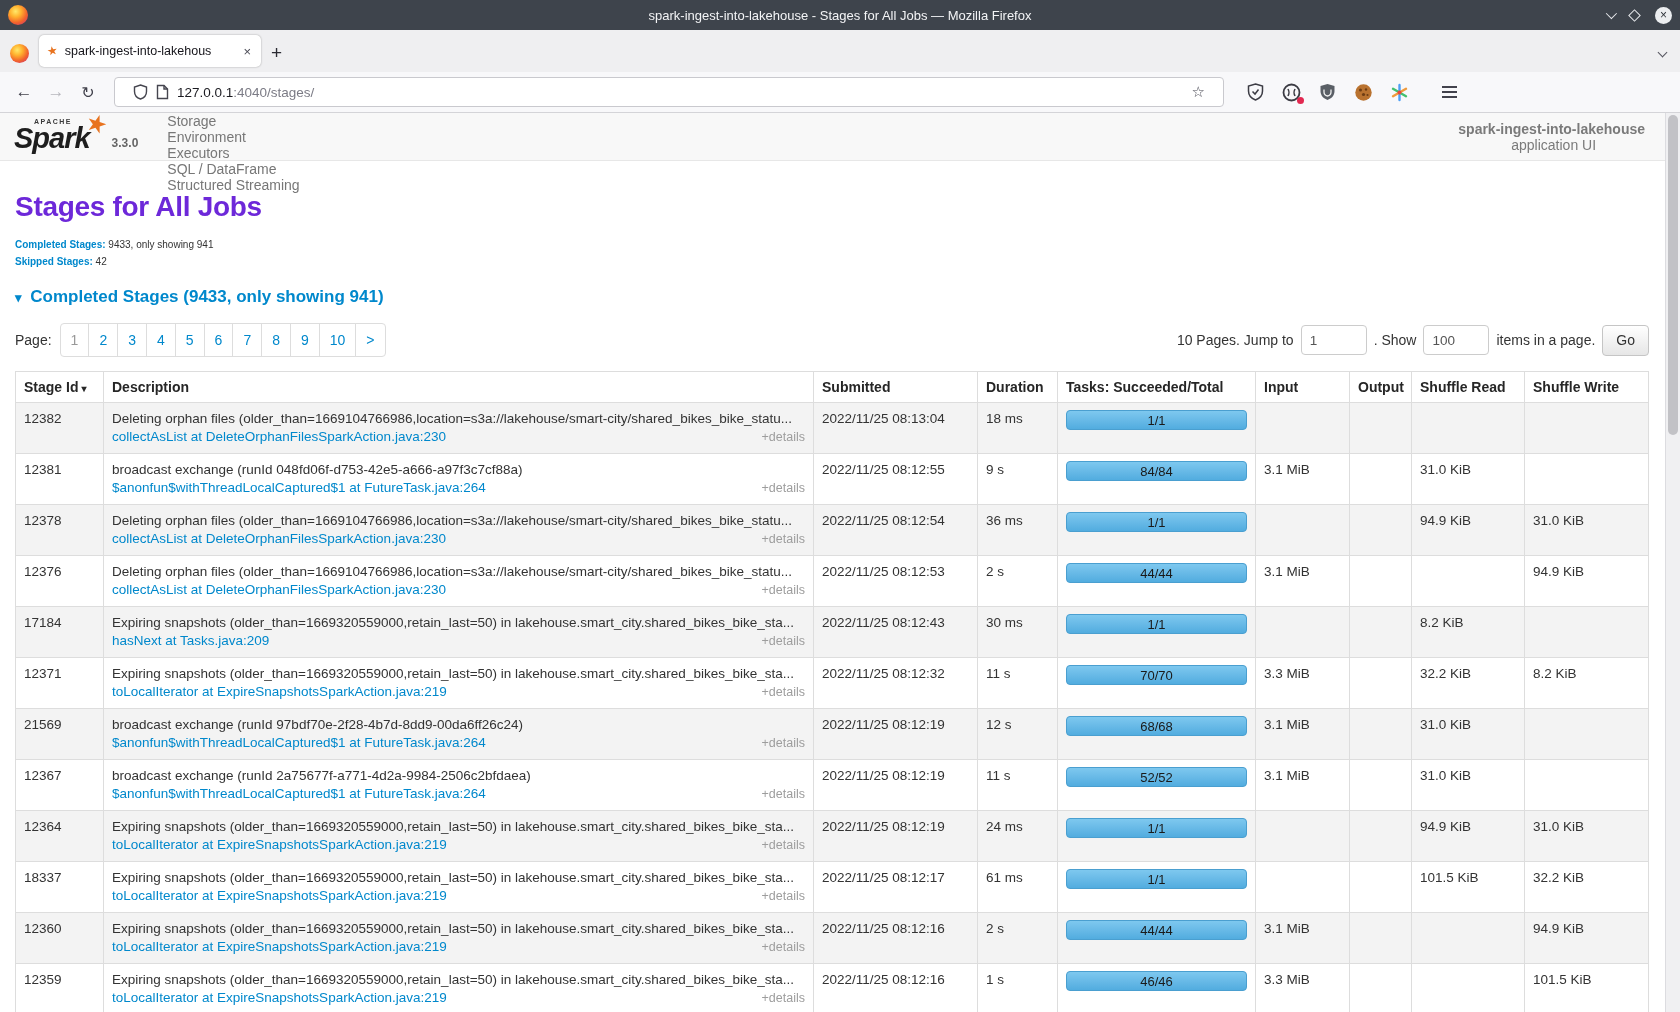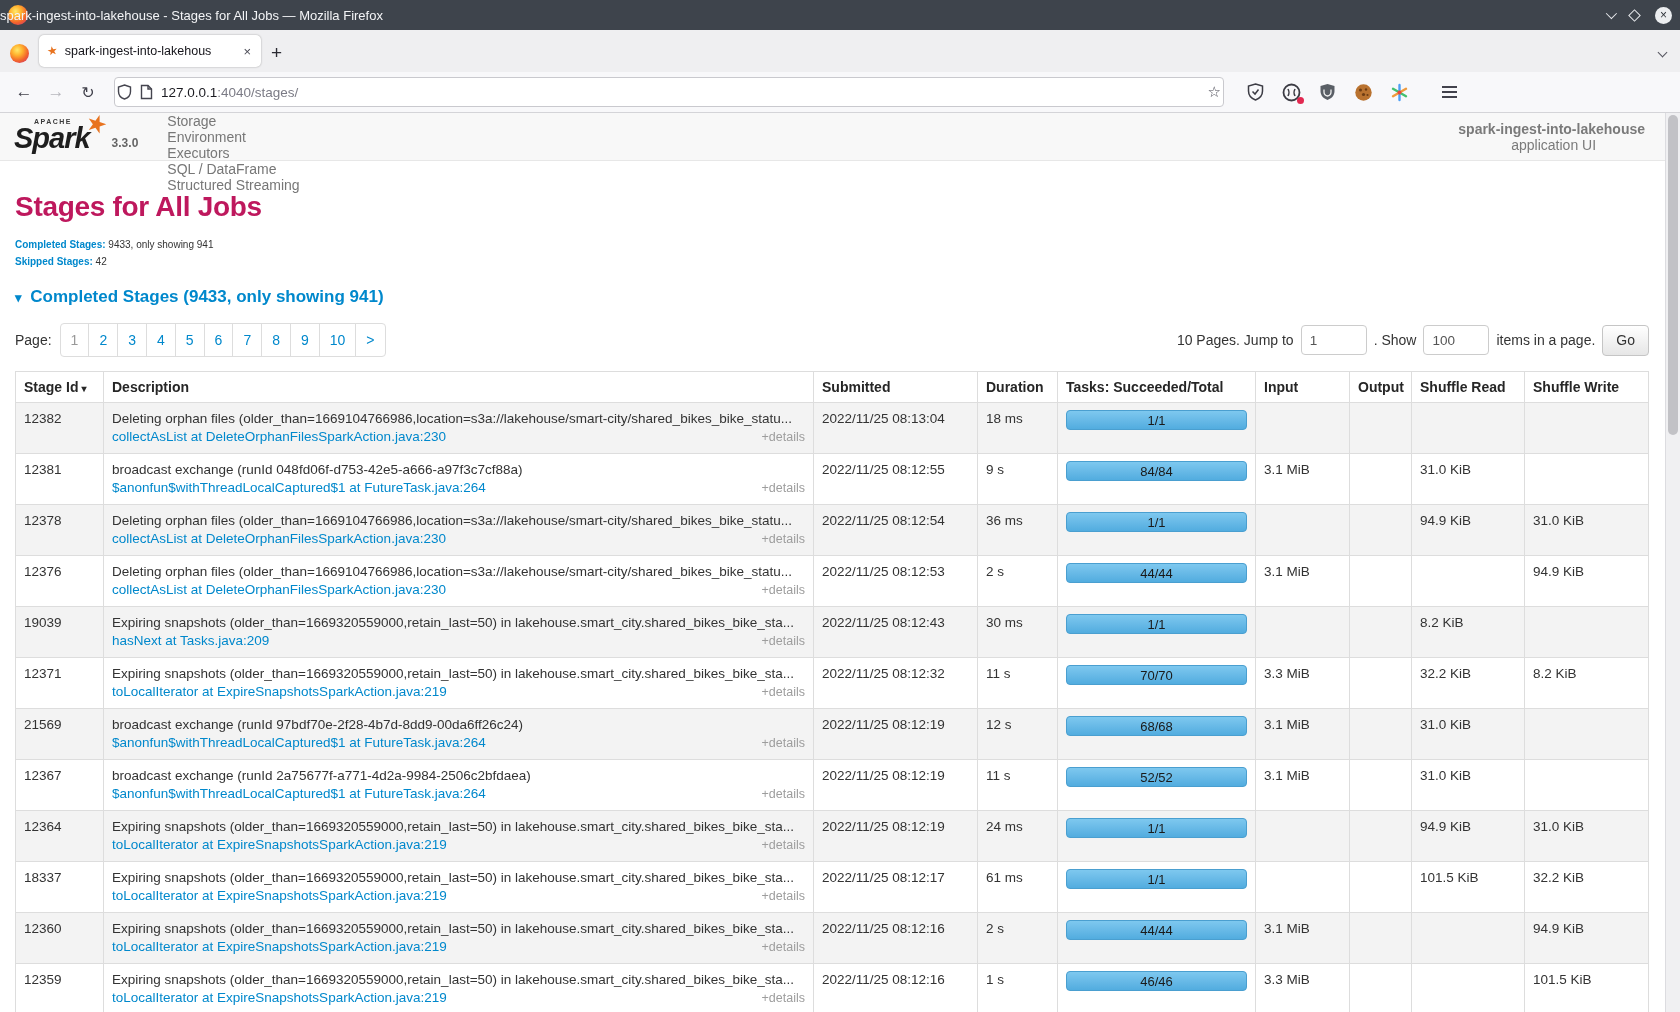--- a/index.html
+++ b/index.html
@@ -2,42 +2,42 @@
 <html><head>
 <meta charset="utf-8">
 <style>
   * { margin:0; padding:0; box-sizing:border-box; }
   html,body { width:1680px; height:1012px; overflow:hidden; font-family:"Liberation Sans", sans-serif; background:#ffffff; }
 
   
   .titlebar { height:30px; background:#3e444c; display:flex; align-items:center; position:relative; padding:0 8px; }
   .titlebar .fx-logo { width:20px; height:20px; border-radius:50%;
      background: radial-gradient(circle at 38% 32%, #ffe96b 0%, #ffb22e 30%, #f2622c 62%, #c32a86 100%); }
-  .titlebar .win-title { position:absolute; left:0; right:0; text-align:left; color:#f3f4f6; font-size:13px; }
+  .titlebar .win-title { position:absolute; left:0; right:0; text-align:center; color:#f3f4f6; font-size:13px; }
   .win-controls { margin-left:auto; display:flex; align-items:center; gap:16px; z-index:2; }
   .chev { display:inline-block; width:8px; height:8px; border-right:1.6px solid #e7e9ec; border-bottom:1.6px solid #e7e9ec; transform:rotate(45deg) translateY(-2px); }
   .wc-diamond { display:inline-block; width:9px; height:9px; border:1.6px solid #e7e9ec; transform:rotate(45deg); }
   .wc-close { width:17px; height:17px; border-radius:50%; background:#eceef0; color:#30353b; font-size:12px; display:flex; align-items:center; justify-content:center; line-height:1; }
 
   .tabbar { height:42px; background:#efeff1; display:flex; align-items:flex-end; position:relative; padding:0 8px; }
   .tabbar-fx-icon { width:19px; height:19px; border-radius:50%; margin:0 10px 9px 2px;
      background: radial-gradient(circle at 38% 32%, #ffe96b 0%, #ffb22e 30%, #f2622c 62%, #c32a86 100%); }
   .tab { width:222px; height:32px; margin-bottom:5px; background:#ffffff; border-radius:5px; box-shadow:0 0 2px rgba(0,0,0,.35); display:flex; align-items:center; padding:0 8px; gap:7px; }
   .tab-favicon { color:#e8731f; font-size:12px; line-height:1; transform:rotate(-10deg); }
   .tab-label { font-size:12.5px; color:#15141a; white-space:nowrap; overflow:hidden; flex:1; }
   .tab-close { color:#4a4a55; font-size:13px; line-height:1; padding:2px; }
   .newtab-btn { font-size:19px; color:#2b2b33; margin:0 0 10px 10px; line-height:1; font-weight:300; }
   .tab-overflow { position:absolute; right:14px; bottom:12px; }
   .chev-dark { display:inline-block; width:7px; height:7px; border-right:1.7px solid #55555f; border-bottom:1.7px solid #55555f; transform:rotate(45deg); }
 
   .toolbar { height:41px; background:#f8f8fa; border-bottom:1px solid #d4d4d8; display:flex; align-items:center; padding:0 10px; gap:4px; }
   .nav-arrow { font-size:17px; color:#42424c; width:28px; text-align:center; }
   .nav-arrow.disabled { color:#b6b6bc; }
   .reload { font-size:16px; color:#42424c; width:28px; text-align:center; }
-  .urlbar { width:1110px; height:30px; margin-left:8px; background:#ffffff; border:1px solid #c9c9ce; border-radius:4px; display:flex; align-items:center; padding:0 2px; gap:8px; }
+  .urlbar { width:1110px; height:30px; margin-left:8px; background:#ffffff; border:1px solid #c9c9ce; border-radius:4px; display:flex; align-items:center; padding:0 18px; gap:8px; }
   .urlbar svg { flex:none; }
   .url-text { font-size:13.5px; color:#1b1b21; flex:1; }
   .url-text .url-dim { color:#7b7b85; }
   .url-star { font-size:15px; color:#4a4a55; }
   .ext-icons { display:flex; align-items:center; gap:17px; margin-left:18px; }
   .ext { position:relative; width:19px; height:19px; display:flex; align-items:center; justify-content:center; }
   .badge-dot { position:absolute; right:-3px; bottom:-2px; width:7px; height:7px; background:#e22850; border-radius:50%; }
   .hamburger { margin-left:16px; display:flex; flex-direction:column; gap:3px; }
   .hamburger i { display:block; width:15px; height:1.8px; background:#42424c; }
 
@@ -54,21 +54,21 @@
   .logo-word { font-size:29px; font-weight:bold; letter-spacing:-1px; color:#1e1e1e; line-height:0.95; font-style:italic; }
   .logo-star { position:absolute; top:-6px; right:-4px; color:#e8731f; font-size:24px; transform:rotate(18deg); line-height:1; }
   .logo-version { font-size:12px; color:#666; font-weight:bold; padding-bottom:3px; }
   .nav-items { display:flex; align-items:stretch;flex-direction:column; }
   .nav-item { display:flex; align-items:center; padding:0 15px; font-size:14px; color:#777; cursor:pointer; }
   .nav-item.active { background:#e4e4e4; color:#555;font-style:italic; }
   .app-label { margin-left:auto; display:flex; align-items:center; padding-right:16px; font-size:14px; color:#7a7a7a;flex-direction:column; }
   .app-label b { font-weight:bold; margin-right:4px; }
 
   .content { padding:0 16px 0 15px; }
-  .page-title { font-size:28px; font-weight:bold; color:#be185d; margin-top:30px; margin-bottom:16px; letter-spacing:-0.3px; }
+  .page-title { font-size:28px; font-weight:bold; color:#6d28d9; margin-top:30px; margin-bottom:16px; letter-spacing:-0.3px; }
   .stat-line { font-size:10px; color:#333; margin-bottom:6px; }
   .stat-line b { color:#0088cc; font-weight:bold; }
   .section-header { margin-top:20px; font-size:17px; font-weight:bold; color:#0088cc; cursor:pointer; }
   .section-header .arrow { font-size:13px; margin-right:4px; }
 
   .pag-row { display:flex; align-items:center; margin-top:16px; margin-bottom:14px; }
   .pag-label { font-size:14px; color:#333; margin-right:8px; }
   .pager { display:inline-flex; }
   .pager a { display:flex; align-items:center; justify-content:center; min-width:28px; height:34px; padding:0 10px; border:1px solid #ddd; margin-left:-1px; background:#fff; font-size:14px; color:#0088cc; text-decoration:none; cursor:pointer; }
   .pager a:first-child { margin-left:0; border-radius:4px 0 0 4px; }
@@ -344,21 +344,21 @@
             <td>2 s</td>
             <td>
               <div class="progress">44/44</div>
             </td>
             <td>3.1 MiB</td>
             <td></td>
             <td></td>
             <td>94.9 KiB</td>
           </tr>
           <tr class="striped">
-            <td>19039</td>
+            <td>17184</td>
             <td>
               <div class="desc-main">Expiring snapshots (older_than=1669320559000,retain_last=50) in lakehouse.smart_city.shared_bikes_bike_sta...</div>
               <div class="desc-sub">
                 <a class="stage-link">hasNext at Tasks.java:209</a>
                 <span class="details-toggle">+details</span>
               </div>
             </td>
             <td>2022/11/25 08:12:43</td>
             <td>30 ms</td>
             <td>

